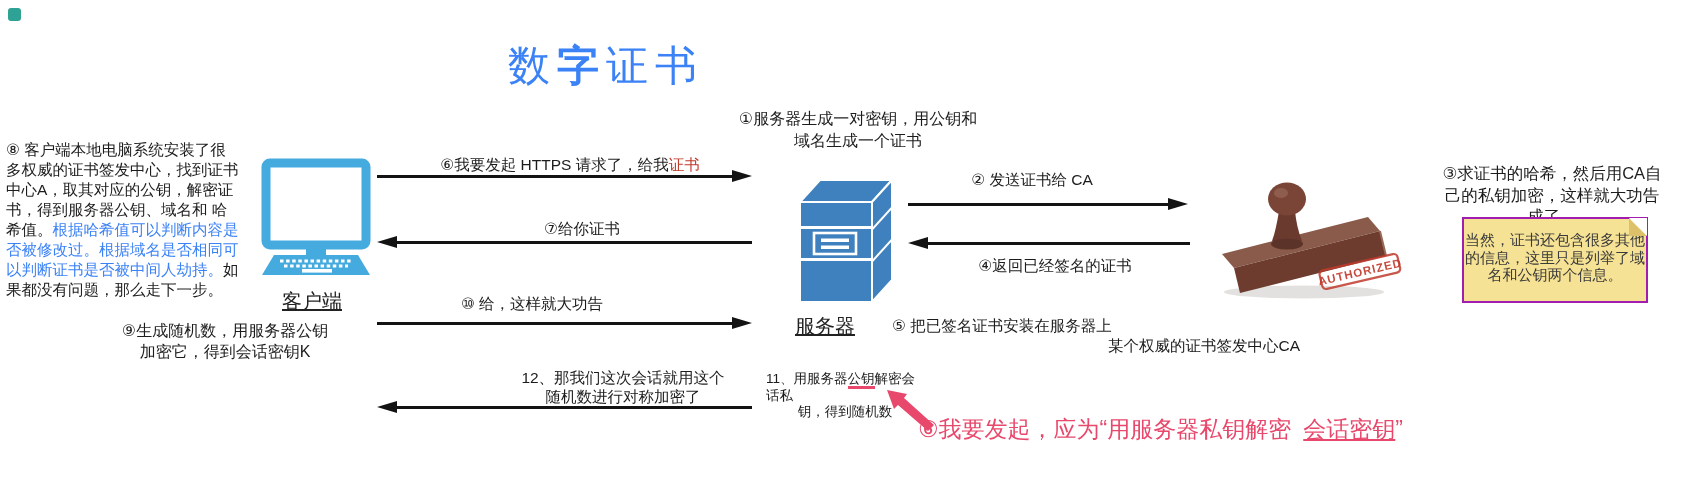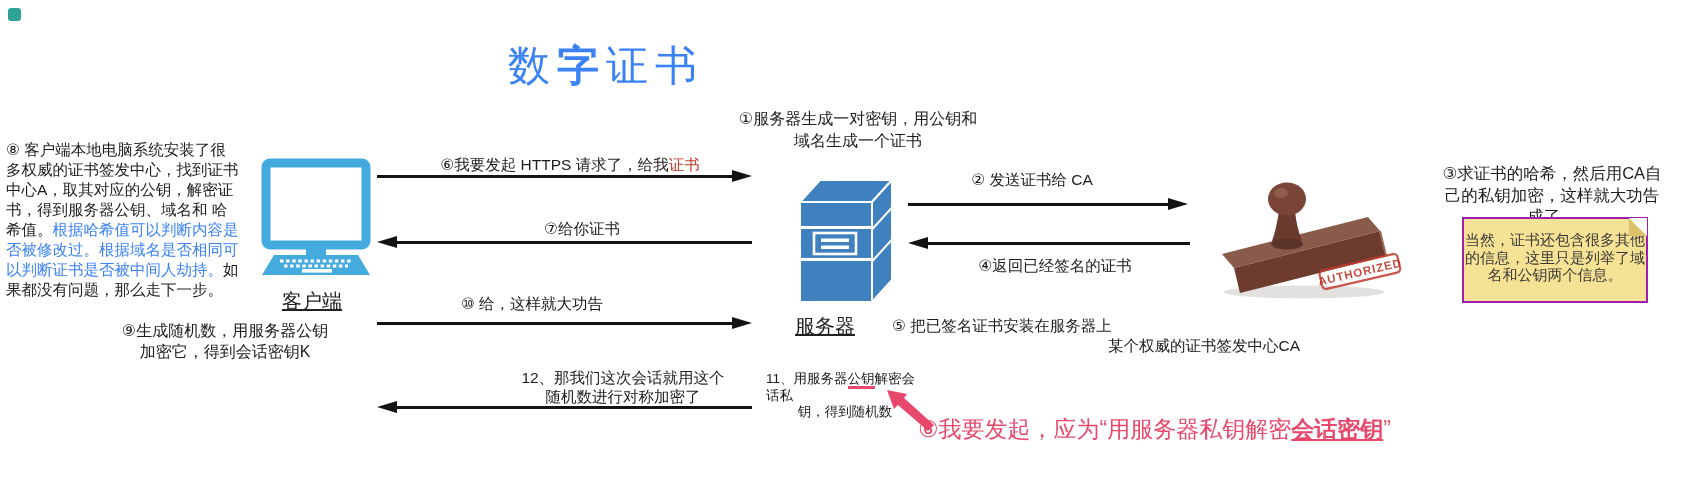--- a/index.html
+++ b/index.html
@@ -38,21 +38,21 @@
     background:#f6e294; border:2px solid #a21caf; width:186px; height:86px;
     font-size:15px; line-height:17.6px; text-align:center; color:#3a3a3a;
     padding-top:12px; box-sizing:border-box;
   }
 
   
   .m11{font-size:13.5px; line-height:16.5px; width:158px;}
   .m11 .l2{text-align:center;}
   .u-pink{border-bottom:3.5px solid #e8486b; padding-bottom:0px;}
   .correction{font-size:23px; color:#e8486b; white-space:nowrap;}
-  .correction .em{font-weight:bold; text-decoration:underline;}
+  .correction .em{font-weight:normal; text-decoration:underline;margin-left:12px;}
 </style>
 </head>
 <body>
 
 <div class="canvas">
 
   <div class="abs" style="left:8px;top:8px;width:13px;height:13px;border-radius:3px;background:#2fa296;"></div>
 
   <div class="abs title" style="left:508px;top:38px;">
     <span>数</span><span class="bold">字</span><span>证书</span>

